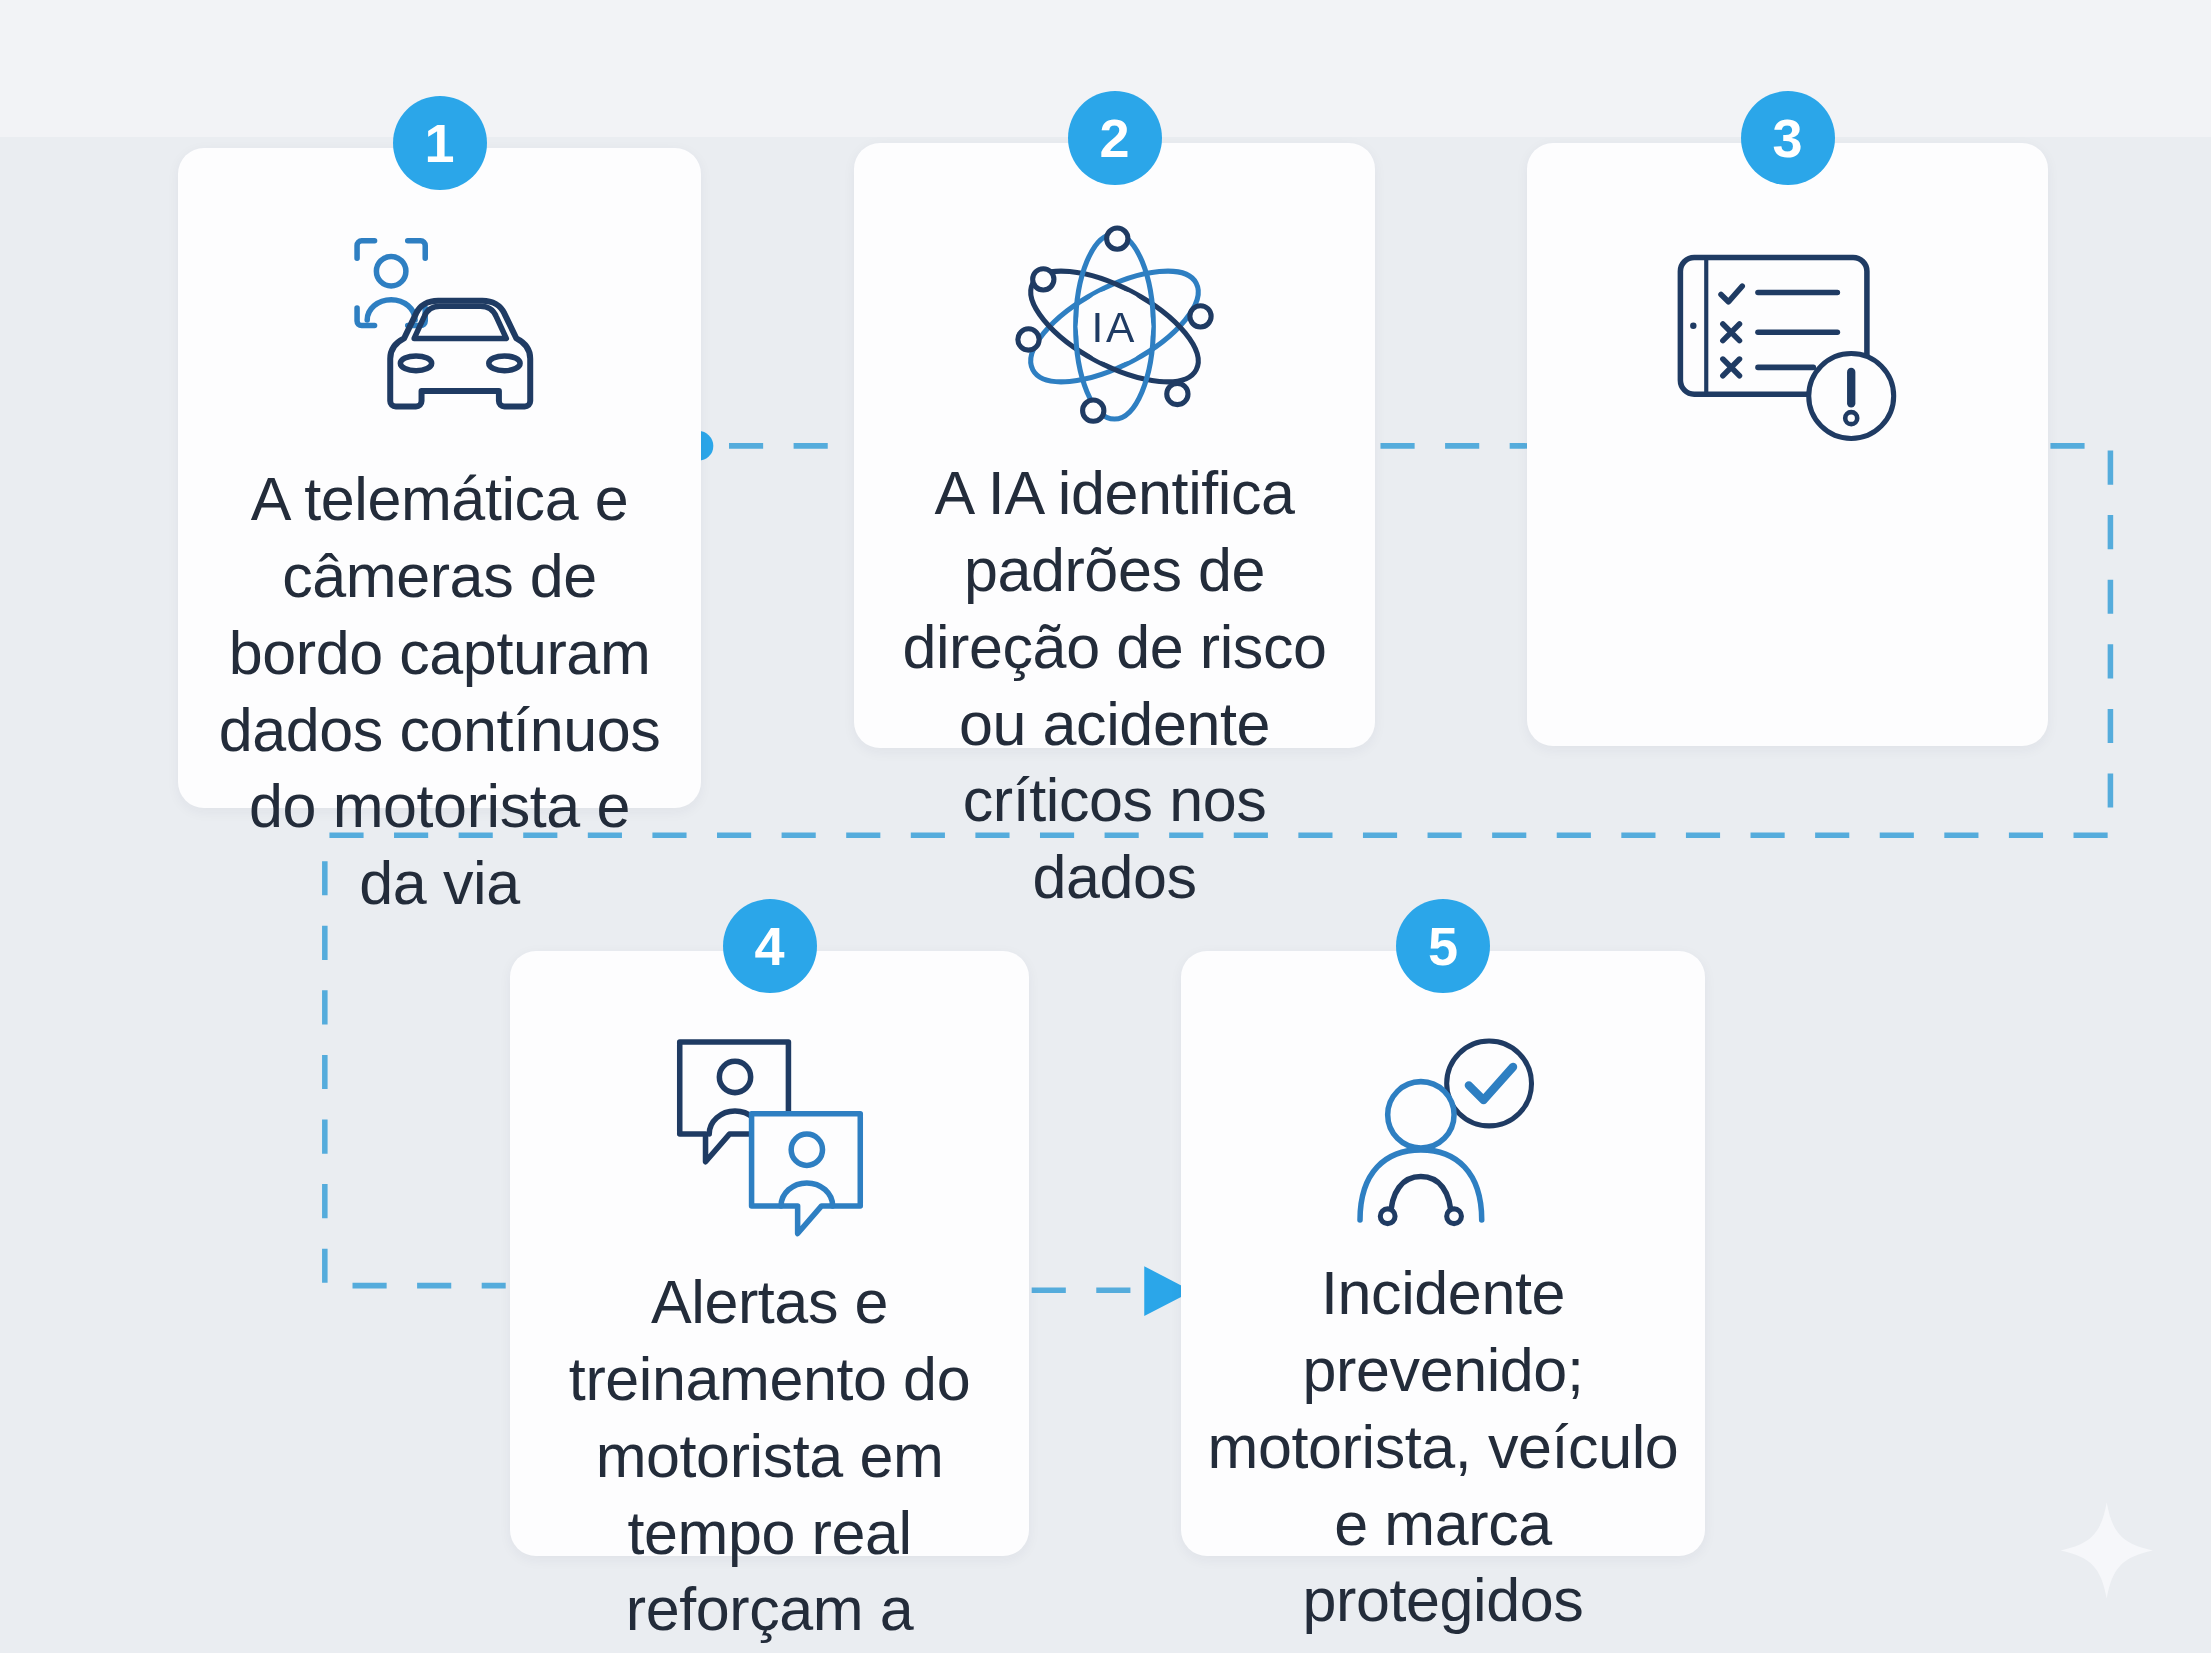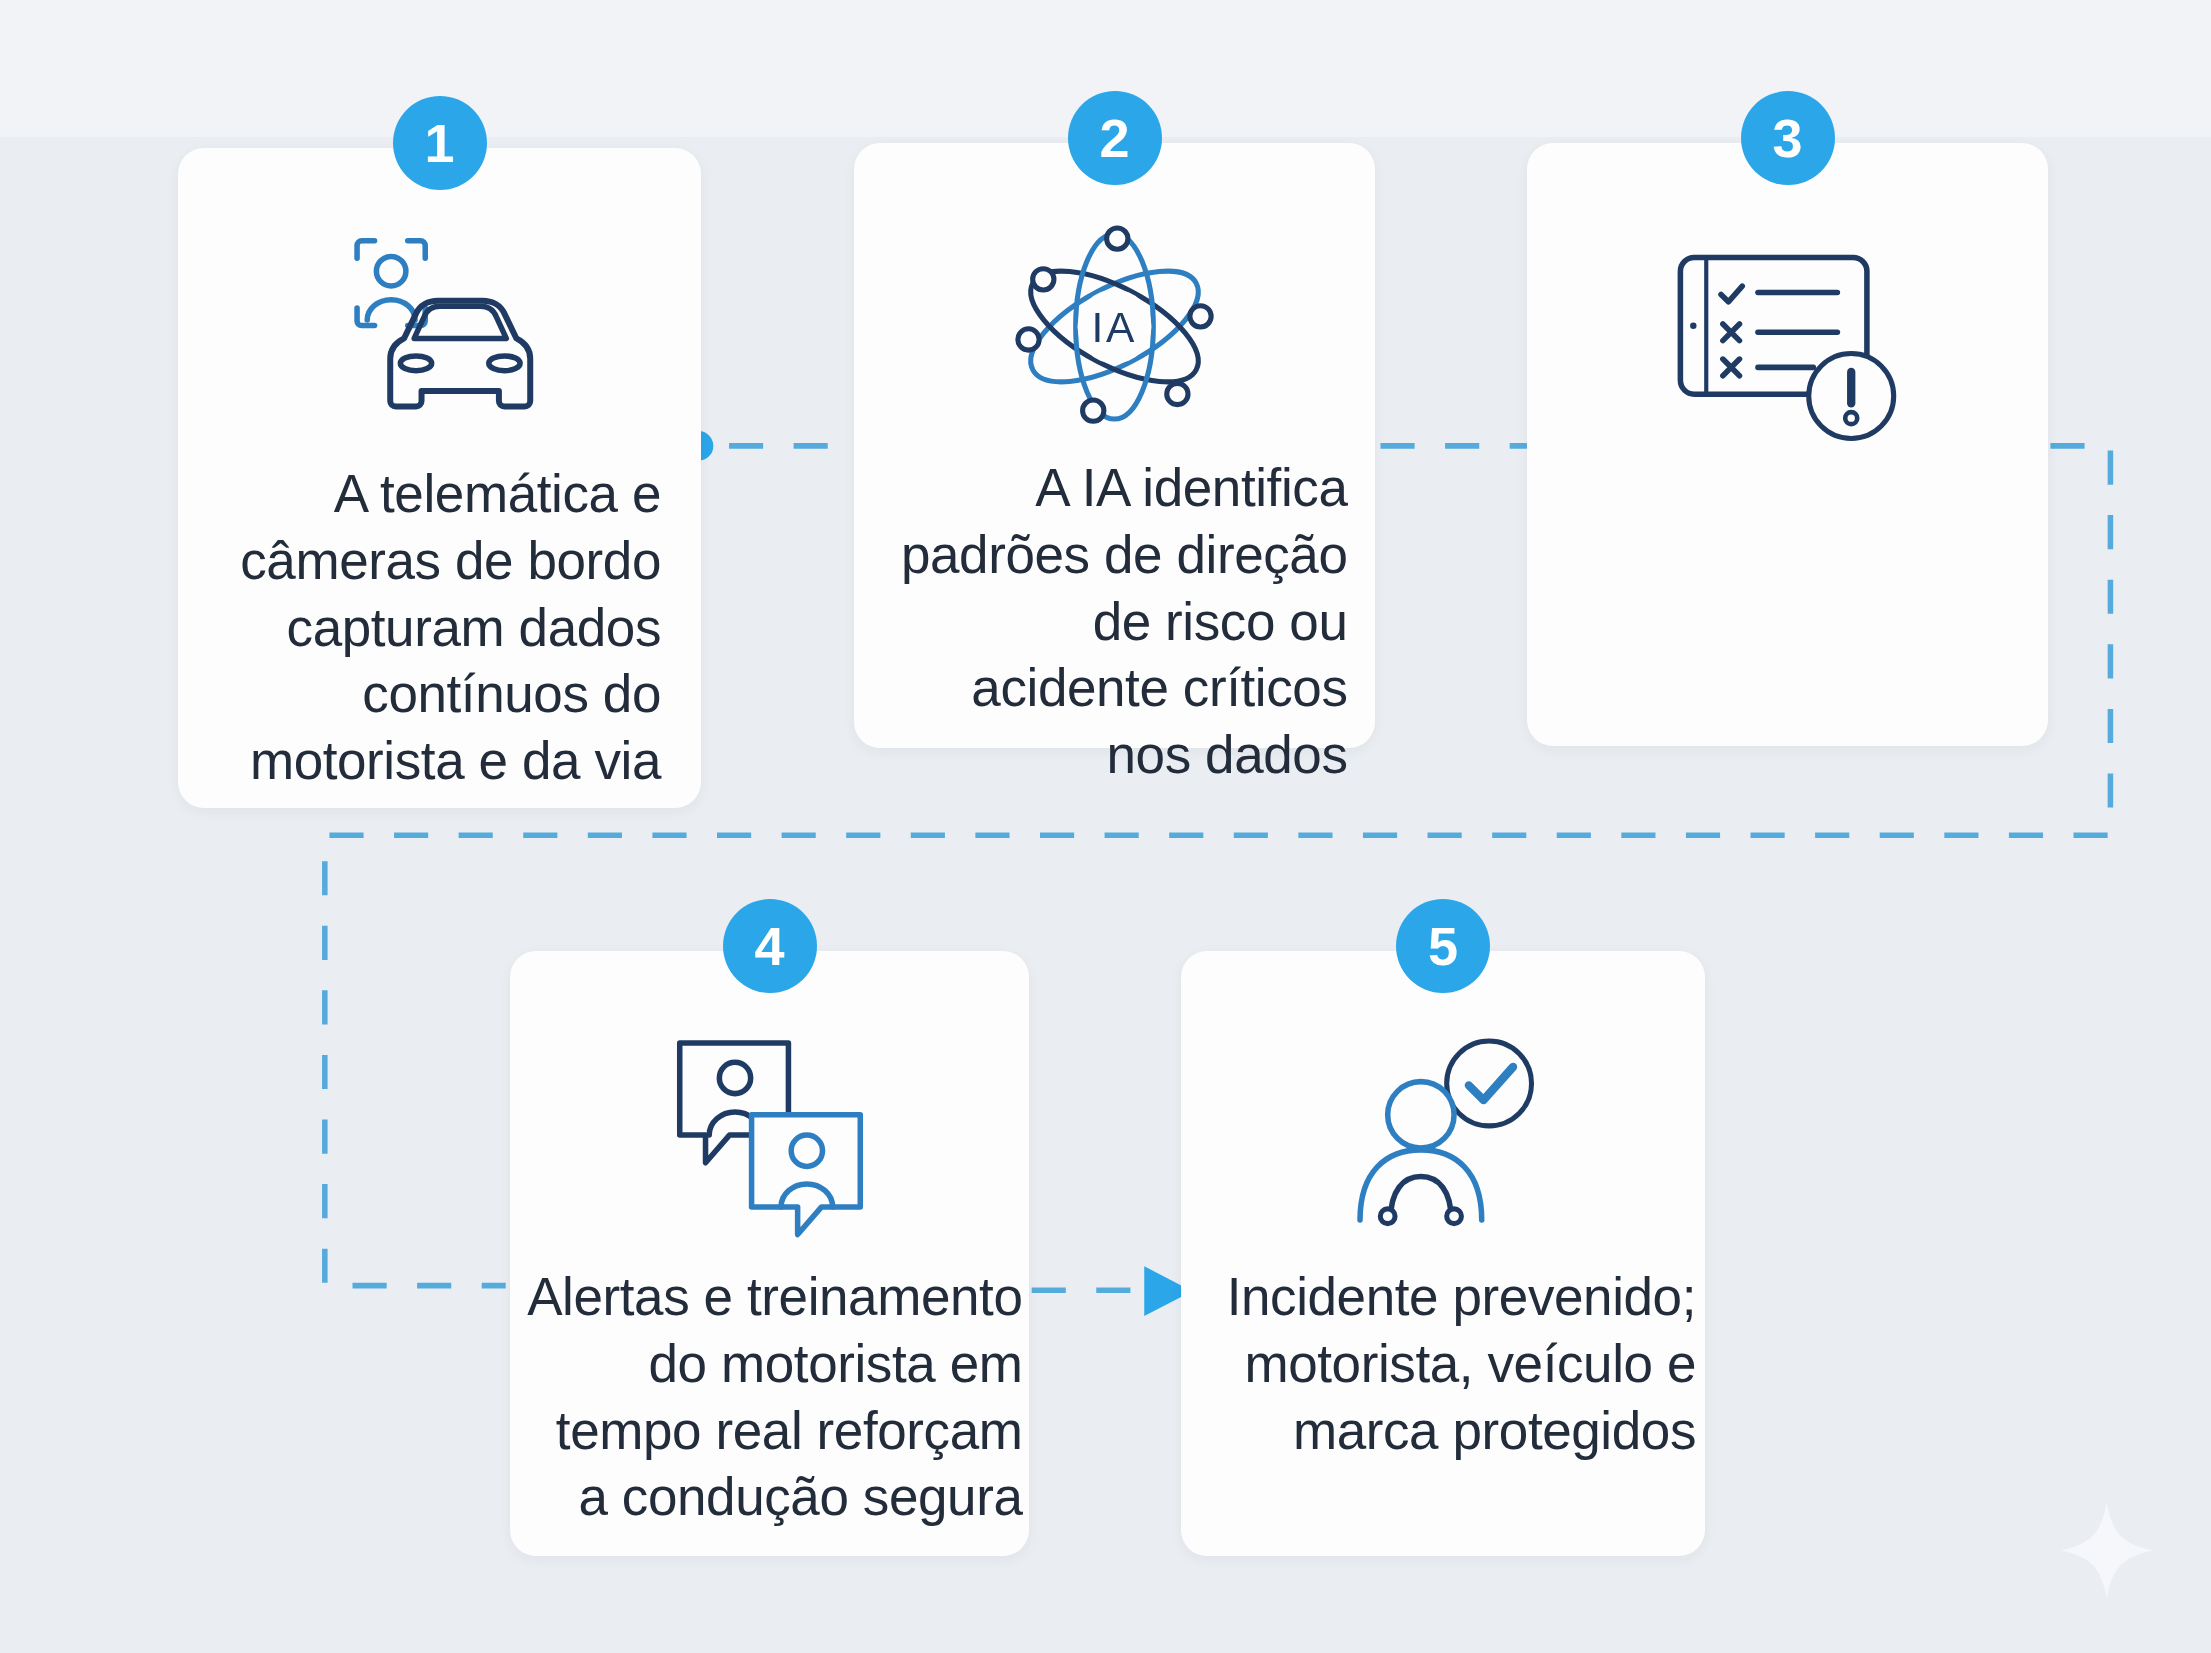--- a/index.html
+++ b/index.html
@@ -53,29 +53,29 @@
     width:94px;height:94px;
     border-radius:50%;
     background:var(--accent-blue);
     color:#fff;
     display:flex;align-items:center;justify-content:center;
     font-size:54px;font-weight:bold;
   }
   .icon-wrap{
     margin-top:79px;
     height:210px;
-    display:flex;align-items:flex-start;justify-content:center;
+    display:flex;align-items:center;justify-content:center;
   }
   .card3 .icon-wrap{margin-top:107px;height:196px;}
   .desc{
     margin-top:24px;
-    font-size:53px;
+    font-size:61px;
     line-height:1.26;
     letter-spacing:-0.4px;
-    text-align:right;
+    text-align:center;
     color:var(--text);
     font-weight:400;
   }
   .w1{width:443px;} .w2{width:466px;} .w3{width:466px;} .w4{width:506px;} .w5{width:506px;}
   
   .sN{stroke:var(--icon-navy);fill:none;stroke-linecap:round;stroke-linejoin:round;}
   .sB{stroke:var(--icon-blue);fill:none;stroke-linecap:round;stroke-linejoin:round;}
   .fW{fill:var(--card-bg);}
   .atom-label{
     fill:var(--icon-navy);

